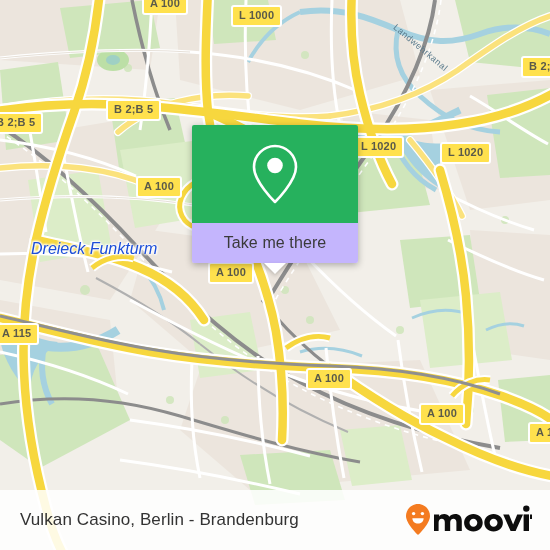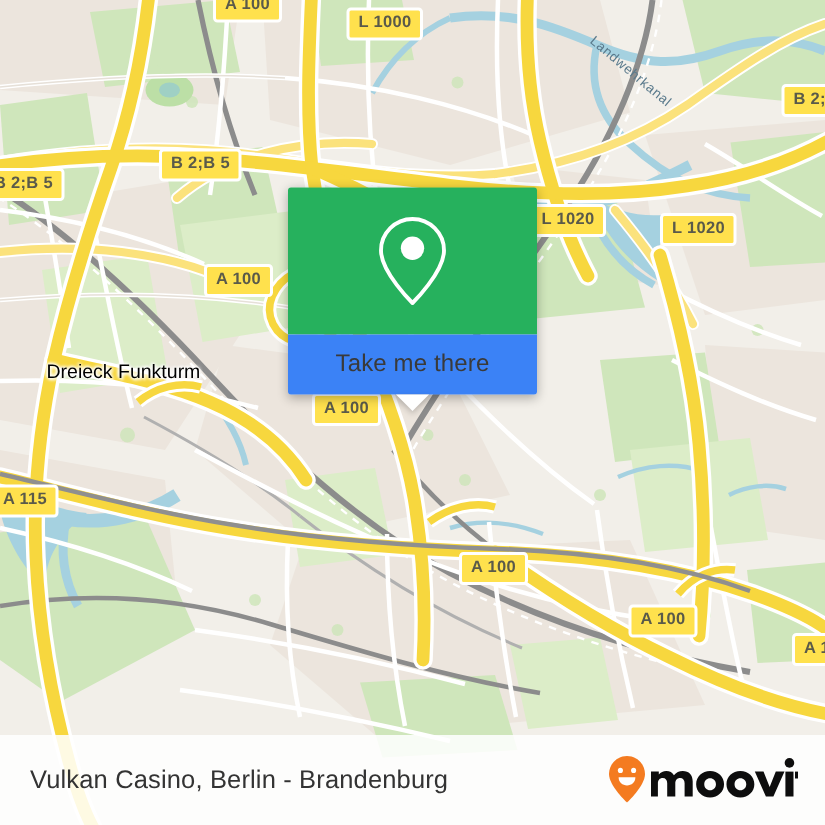--- a/index.html
+++ b/index.html
@@ -24,22 +24,23 @@
     font-weight:bold;
     font-size:11px;
     line-height:1;
     padding:3px 6px 4px 6px;
     white-space:nowrap;
     box-sizing:border-box;
     letter-spacing:.2px;
   }
   .placelabel{
     position:absolute;
-    font-size:13px;
-    color:#000000;
+    font-style:italic;
+    font-size:16px;
+    color:#1d4ed8;
     white-space:nowrap;
     text-shadow:0 0 3px #fff,0 0 3px #fff,0 0 2px #fff,1px 1px 2px #fff,-1px -1px 2px #fff;
   }
   .waterlabel{
     position:absolute;
     font-size:9px;
     color:#5a7a8c;
     white-space:nowrap;
     letter-spacing:.5px;
   }
@@ -53,21 +54,21 @@
     overflow:visible;
   }
   .popup-top{
     background:#26b15d;
     height:98px;
     border-radius:2px 2px 0 0;
     display:flex;align-items:center;justify-content:center;
   }
   .pin-icon{display:block;}
   .popup-bottom{
-    background:#3b82f6;
+    background:#c4b5fd;
     height:40px;
     display:flex;align-items:center;justify-content:center;
     border-radius:0 0 2px 2px;
     position:relative;
   }
   .popup-label{
     font-size:16px;color:#3a3a3a;letter-spacing:.1px;
   }
   .popup-tail{
     position:absolute;

